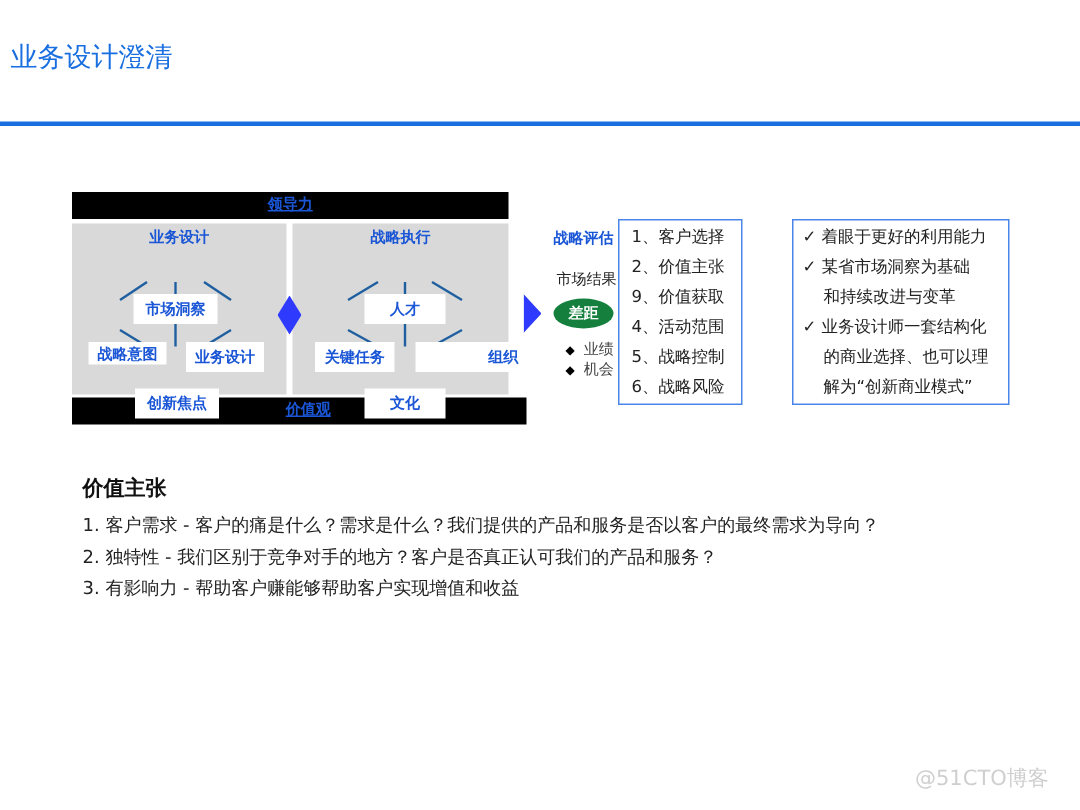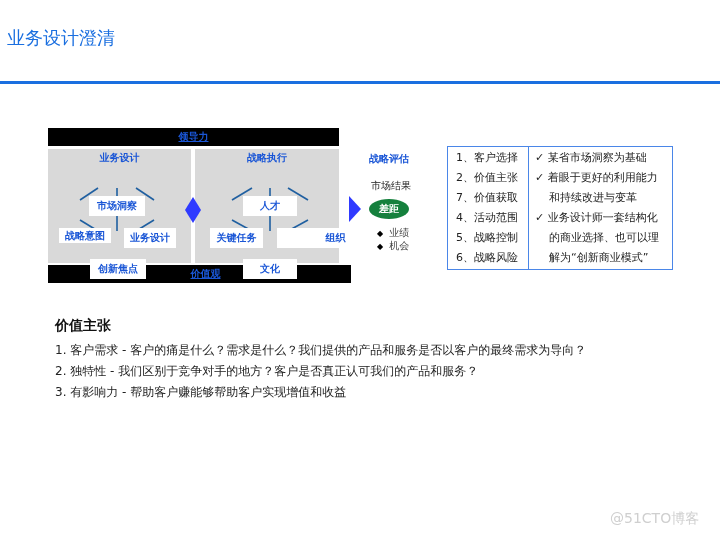--- a/index.html
+++ b/index.html
@@ -73,34 +73,34 @@
 
 <div class="abs diamond" style="left:185px;top:197px;"></div>
 <div class="abs arrow" style="left:349px;top:196px;"></div>
 
 <div class="abs eval-title" style="left:369px;top:152px;">战略评估</div>
 <div class="abs mkt" style="left:371px;top:179px;">市场结果</div>
 <div class="abs gap" style="left:369px;top:199px;width:40px;height:20px;">差距</div>
 <div class="abs bul" style="left:377px;top:226px;"><span class="d">◆</span><span>业绩</span></div>
 <div class="abs bul" style="left:377px;top:239px;"><span class="d">◆</span><span>机会</span></div>
 
-<div class="abs box" style="left:447px;top:146px;width:83px;height:124px;padding:1px 0 0 8px;">
+<div class="abs box" style="left:412px;top:146px;width:83px;height:124px;padding:1px 0 0 8px;">
   <ul class="list">
     <li>1、客户选择</li>
     <li>2、价值主张</li>
-    <li>7、价值获取</li>
+    <li>9、价值获取</li>
     <li>4、活动范围</li>
     <li>5、战略控制</li>
     <li>6、战略风险</li>
   </ul>
 </div>
 
 <div class="abs box" style="left:528px;top:146px;width:145px;height:124px;padding:1px 0 0 6px;">
+  <div class="chk"><span>✓</span>&nbsp;<span>着眼于更好的利用能力</span></div>
   <div class="chk"><span>✓</span>&nbsp;<span>某省市场洞察为基础</span></div>
-  <div class="chk"><span>✓</span>&nbsp;<span>着眼于更好的利用能力</span></div>
   <div class="chk" style="padding-left:14px;">和持续改进与变革</div>
   <div class="chk"><span>✓</span>&nbsp;<span>业务设计师一套结构化</span></div>
   <div class="chk" style="padding-left:14px;">的商业选择、也可以理</div>
   <div class="chk" style="padding-left:14px;">解为“创新商业模式”</div>
 </div>
 
 <div class="abs vp-title">价值主张</div>
 <div class="abs vp-line" style="left:55px;top:342px;">1. 客户需求 - 客户的痛是什么？需求是什么？我们提供的产品和服务是否以客户的最终需求为导向？</div>
 <div class="abs vp-line" style="left:55px;top:363px;">2. 独特性 - 我们区别于竞争对手的地方？客户是否真正认可我们的产品和服务？</div>
 <div class="abs vp-line" style="left:55px;top:384px;">3. 有影响力 - 帮助客户赚能够帮助客户实现增值和收益</div>

